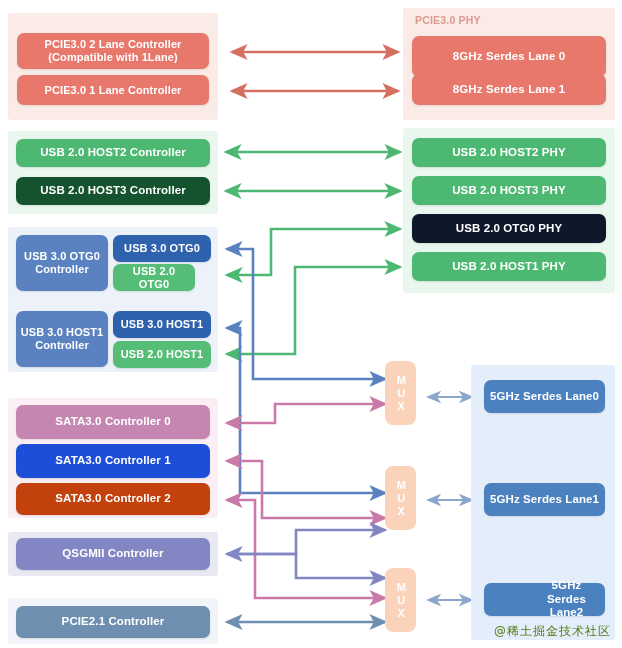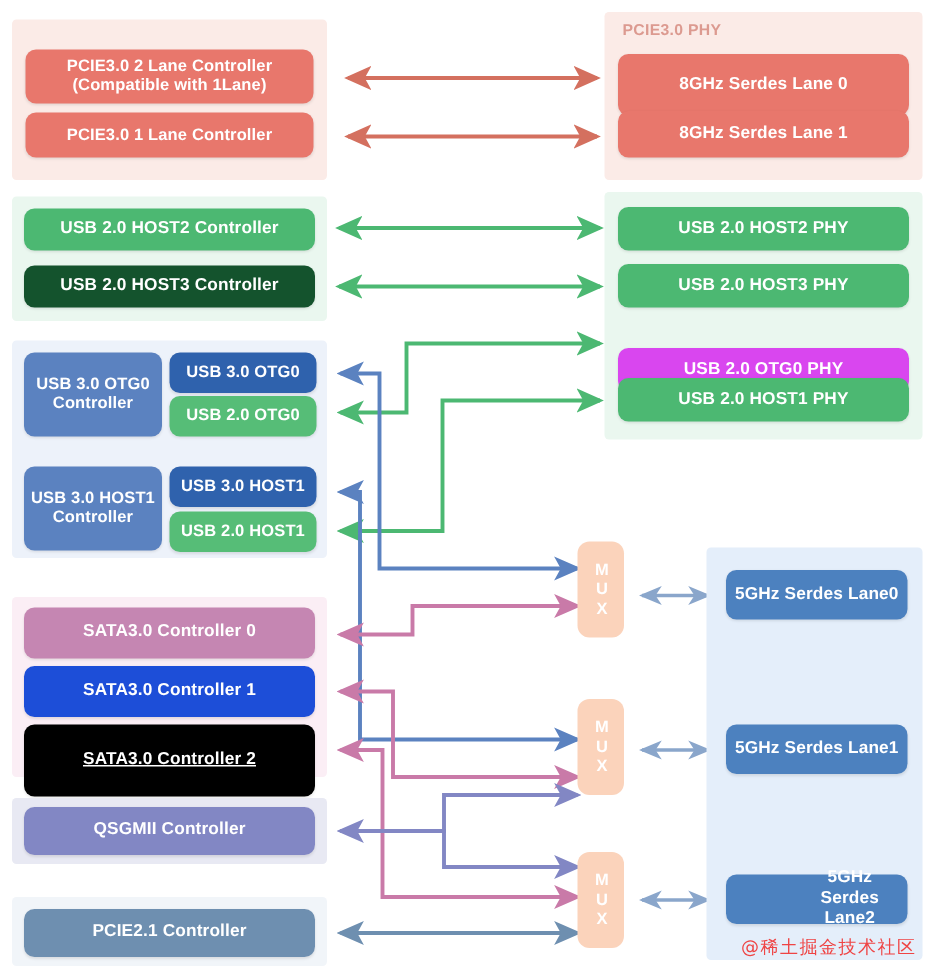--- a/index.html
+++ b/index.html
@@ -66,21 +66,21 @@
     position:absolute;
     left:0;top:0;
     width:622px;height:648px;
     pointer-events:none;
   }
   .wm{
     position:absolute;
     right:11px;
     bottom:8px;
     font-size:12px;
-    color:#ef4444;
+    color:#4d7c0f;
     letter-spacing:1px;
     font-family:"DejaVu Sans",sans-serif;
   }
 </style>
 </head>
 <body>
 
 <div id="stage">
 
   <svg id="wires" viewBox="0 0 622 648">
@@ -169,32 +169,32 @@
   <div class="grp" style="left:8px;top:131px;width:210px;height:83px;background:#eaf7ef;">
   </div>
   <div class="blk" style="left:16px;top:139px;width:194px;height:28px;background:#4cb872;">USB 2.0 HOST2 Controller</div>
   <div class="blk" style="left:16px;top:177px;width:194px;height:28px;background:#14532d;">USB 2.0 HOST3 Controller</div>
 
   <div class="grp" style="left:8px;top:227px;width:210px;height:145px;background:#edf2fa;">
   </div>
   <div class="blk" style="left:16px;top:235px;width:92px;height:56px;background:#5b82c0;white-space:pre-line;font-size:11px;">USB 3.0 OTG0
 Controller</div>
   <div class="blk" style="left:113px;top:235px;width:98px;height:27px;background:#2f62ad;font-size:11px;">USB 3.0 OTG0</div>
-  <div class="blk" style="left:113px;top:264px;width:98px;height:27px;background:#56bd77;font-size:11px;">USB 2.0 OTG0</div>
+  <div class="blk" style="left:113px;top:264px;width:82px;height:27px;background:#56bd77;font-size:11px;">USB 2.0 OTG0</div>
 
   <div class="blk" style="left:16px;top:311px;width:92px;height:56px;background:#5b82c0;white-space:pre-line;font-size:11px;">USB 3.0 HOST1
 Controller</div>
   <div class="blk" style="left:113px;top:311px;width:98px;height:27px;background:#2f62ad;font-size:11px;">USB 3.0 HOST1</div>
   <div class="blk" style="left:113px;top:341px;width:98px;height:27px;background:#56bd77;font-size:11px;">USB 2.0 HOST1</div>
 
   <div class="grp" style="left:8px;top:398px;width:210px;height:120px;background:#fbeef5;">
   </div>
   <div class="blk" style="left:16px;top:405px;width:194px;height:34px;background:#c586b2;">SATA3.0 Controller 0</div>
   <div class="blk" style="left:16px;top:444px;width:194px;height:34px;background:#1d4ed8;">SATA3.0 Controller 1</div>
-  <div class="blk" style="left:16px;top:483px;width:194px;height:48px;background:#000000;text-decoration:underline;">SATA3.0 Controller 2</div>
+  <div class="blk" style="left:16px;top:483px;width:194px;height:32px;background:#c2410c;">SATA3.0 Controller 2</div>
 
   <div class="grp" style="left:8px;top:532px;width:210px;height:44px;background:#e8e9f3;">
   </div>
   <div class="blk" style="left:16px;top:538px;width:194px;height:32px;background:#8287c4;">QSGMII Controller</div>
 
   <div class="grp" style="left:8px;top:598px;width:210px;height:46px;background:#f1f5f9;">
   </div>
   <div class="blk" style="left:16px;top:606px;width:194px;height:32px;background:#6e8fb0;">PCIE2.1 Controller</div>
 
   <div class="mux" style="left:385px;top:361px;width:31px;height:64px;">
@@ -210,21 +210,21 @@
   <div class="grp" style="left:403px;top:8px;width:212px;height:112px;background:#fbebe7;">
   </div>
   <div class="grp-title" style="left:403px;top:14px;width:212px;color:#dc9a90;">PCIE3.0 PHY</div>
   <div class="blk" style="left:412px;top:36px;width:194px;height:41px;background:#e8776c;">8GHz Serdes Lane 0</div>
   <div class="blk" style="left:412px;top:74px;width:194px;height:31px;background:#e8776c;">8GHz Serdes Lane 1</div>
 
   <div class="grp" style="left:403px;top:128px;width:212px;height:165px;background:#eaf7ef;">
   </div>
   <div class="blk" style="left:412px;top:138px;width:194px;height:29px;background:#4cb872;">USB 2.0  HOST2  PHY</div>
   <div class="blk" style="left:412px;top:176px;width:194px;height:29px;background:#4cb872;">USB 2.0  HOST3  PHY</div>
-  <div class="blk" style="left:412px;top:232px;width:194px;height:29px;background:#d946ef;">USB 2.0  OTG0  PHY</div>
+  <div class="blk" style="left:412px;top:214px;width:194px;height:29px;background:#0f172a;">USB 2.0  OTG0  PHY</div>
   <div class="blk" style="left:412px;top:252px;width:194px;height:29px;background:#4cb872;">USB 2.0  HOST1  PHY</div>
 
   <div class="grp" style="left:471px;top:365px;width:144px;height:275px;background:#e4eefa;">
   </div>
   <div class="blk" style="left:484px;top:380px;width:121px;height:33px;background:#4c81bf;">5GHz Serdes Lane0</div>
   <div class="blk" style="left:484px;top:483px;width:121px;height:33px;background:#4c81bf;">5GHz Serdes Lane1</div>
   <div class="blk" style="left:484px;top:583px;width:121px;height:33px;background:#4c81bf;padding-left:48px;">5GHz Serdes Lane2</div>
 
   <div class="wm">@稀土掘金技术社区</div>
 

